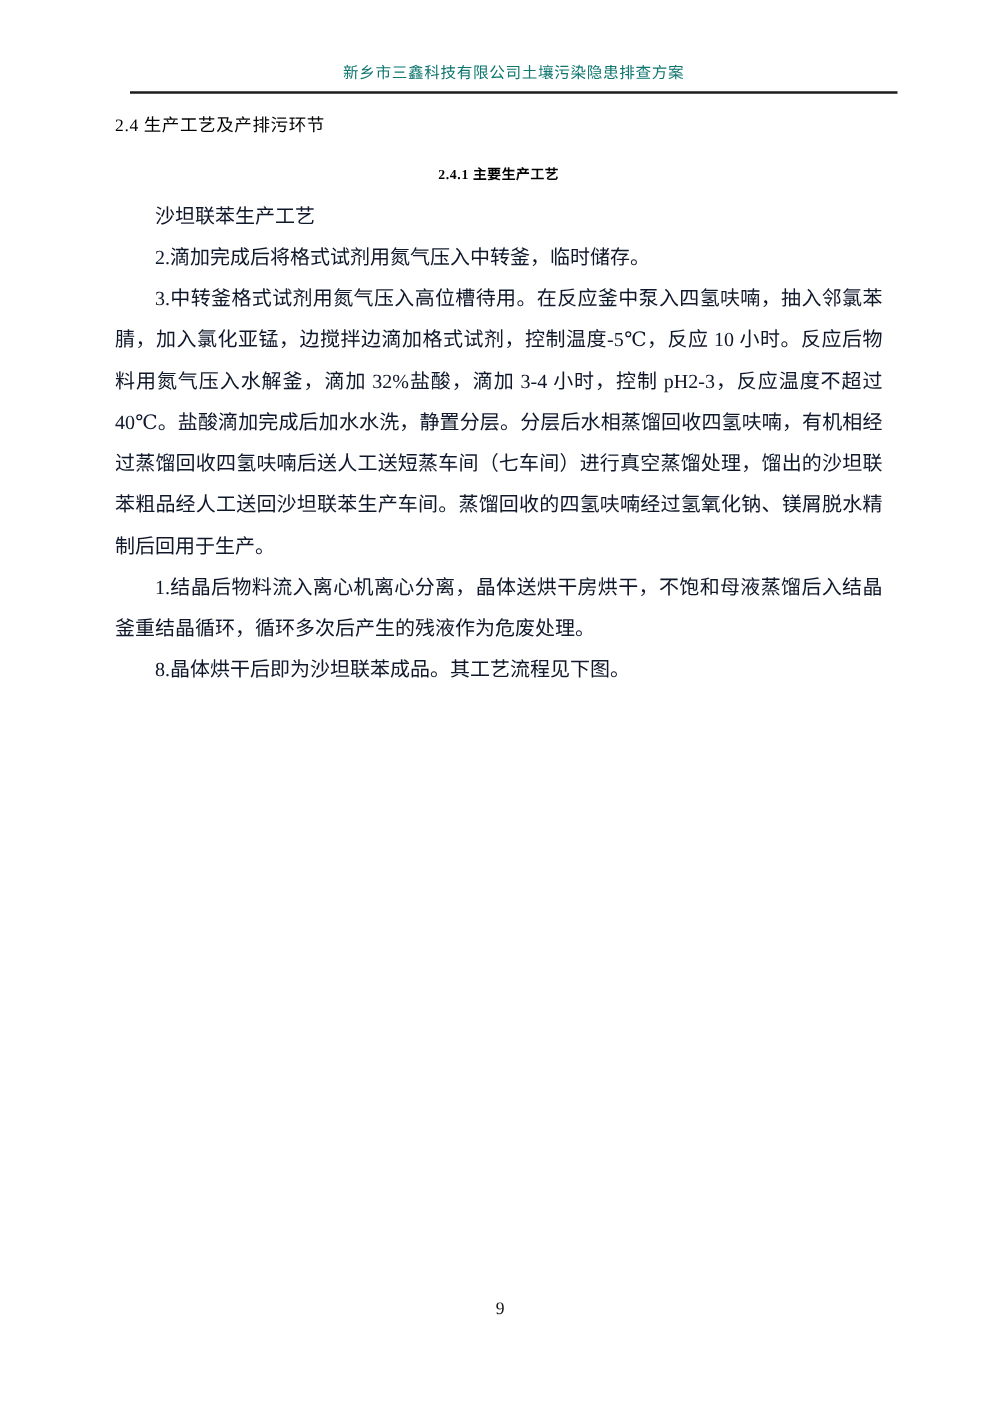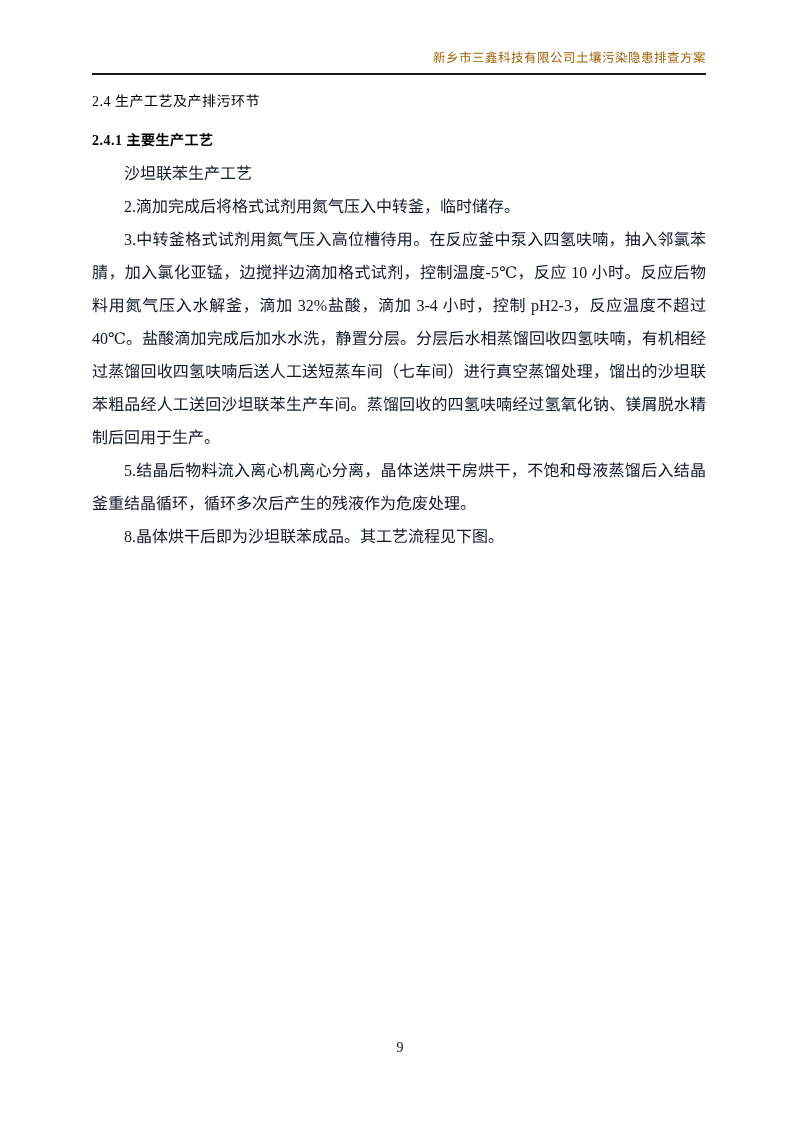--- a/index.html
+++ b/index.html
@@ -12,49 +12,50 @@
     width: 800px;
     height: 1131px;
     background: #ffffff;
     color: #000000;
     font-family: "Liberation Serif", "DejaVu Serif", serif;
     overflow: hidden;
   }
   .doc-header {
     position: absolute;
     top: 50px;
-    left: 92px;
+    left: 104px;
     width: 614px;
-    text-align: right;
+    text-align: center;
     font-size: 12.5px;
     line-height: 17px;
     letter-spacing: 0.5px;
-    color: #a16207;
+    color: #0f766e;
     padding-bottom: 6px;
     border-bottom: 2px solid #1c1c1c;
   }
   .doc-content {
     position: absolute;
     top: 84px;
     left: 92px;
     width: 614px;
   }
   .section-heading {
     font-size: 14px;
     font-weight: normal;
     line-height: 26px;
     margin: 5px 0 0 0;
     letter-spacing: 0.5px;
   }
   .subsection-heading {
-    font-size: 14px;
+    font-size: 11px;
     font-weight: bold;
     line-height: 23px;
     margin: 14px 0 0 0;
     letter-spacing: 0.5px;
+    text-align: center;
   }
   .body-text {
     margin-top: 5px;
   }
   .body-text p {
     margin: 0;
     font-size: 16px;
     line-height: 33px;
     text-align: justify;
     text-indent: 2em;
@@ -83,21 +84,21 @@
   <div class="doc-content">
 
     <h1 class="section-heading">2.4 生产工艺及产排污环节</h1>
 
     <h2 class="subsection-heading">2.4.1 主要生产工艺</h2>
 
     <div class="body-text">
       <p>沙坦联苯生产工艺</p>
       <p>2.滴加完成后将格式试剂用氮气压入中转釜，临时储存。</p>
       <p>3.中转釜格式试剂用氮气压入高位槽待用。在反应釜中泵入四氢呋喃，抽入邻氯苯腈，加入氯化亚锰，边搅拌边滴加格式试剂，控制温度-5℃，反应 10 小时。反应后物料用氮气压入水解釜，滴加 32%盐酸，滴加 3-4 小时，控制 pH2-3，反应温度不超过 40℃。盐酸滴加完成后加水水洗，静置分层。分层后水相蒸馏回收四氢呋喃，有机相经过蒸馏回收四氢呋喃后送人工送短蒸车间（七车间）进行真空蒸馏处理，馏出的沙坦联苯粗品经人工送回沙坦联苯生产车间。蒸馏回收的四氢呋喃经过氢氧化钠、镁屑脱水精制后回用于生产。</p>
-      <p>5.结晶后物料流入离心机离心分离，晶体送烘干房烘干，不饱和母液蒸馏后入结晶釜重结晶循环，循环多次后产生的残液作为危废处理。</p>
+      <p>1.结晶后物料流入离心机离心分离，晶体送烘干房烘干，不饱和母液蒸馏后入结晶釜重结晶循环，循环多次后产生的残液作为危废处理。</p>
       <p>8.晶体烘干后即为沙坦联苯成品。其工艺流程见下图。</p>
     </div>
 
   </div>
 
   <div class="doc-footer">
     <span>9</span>
   </div>
 
 </div>

